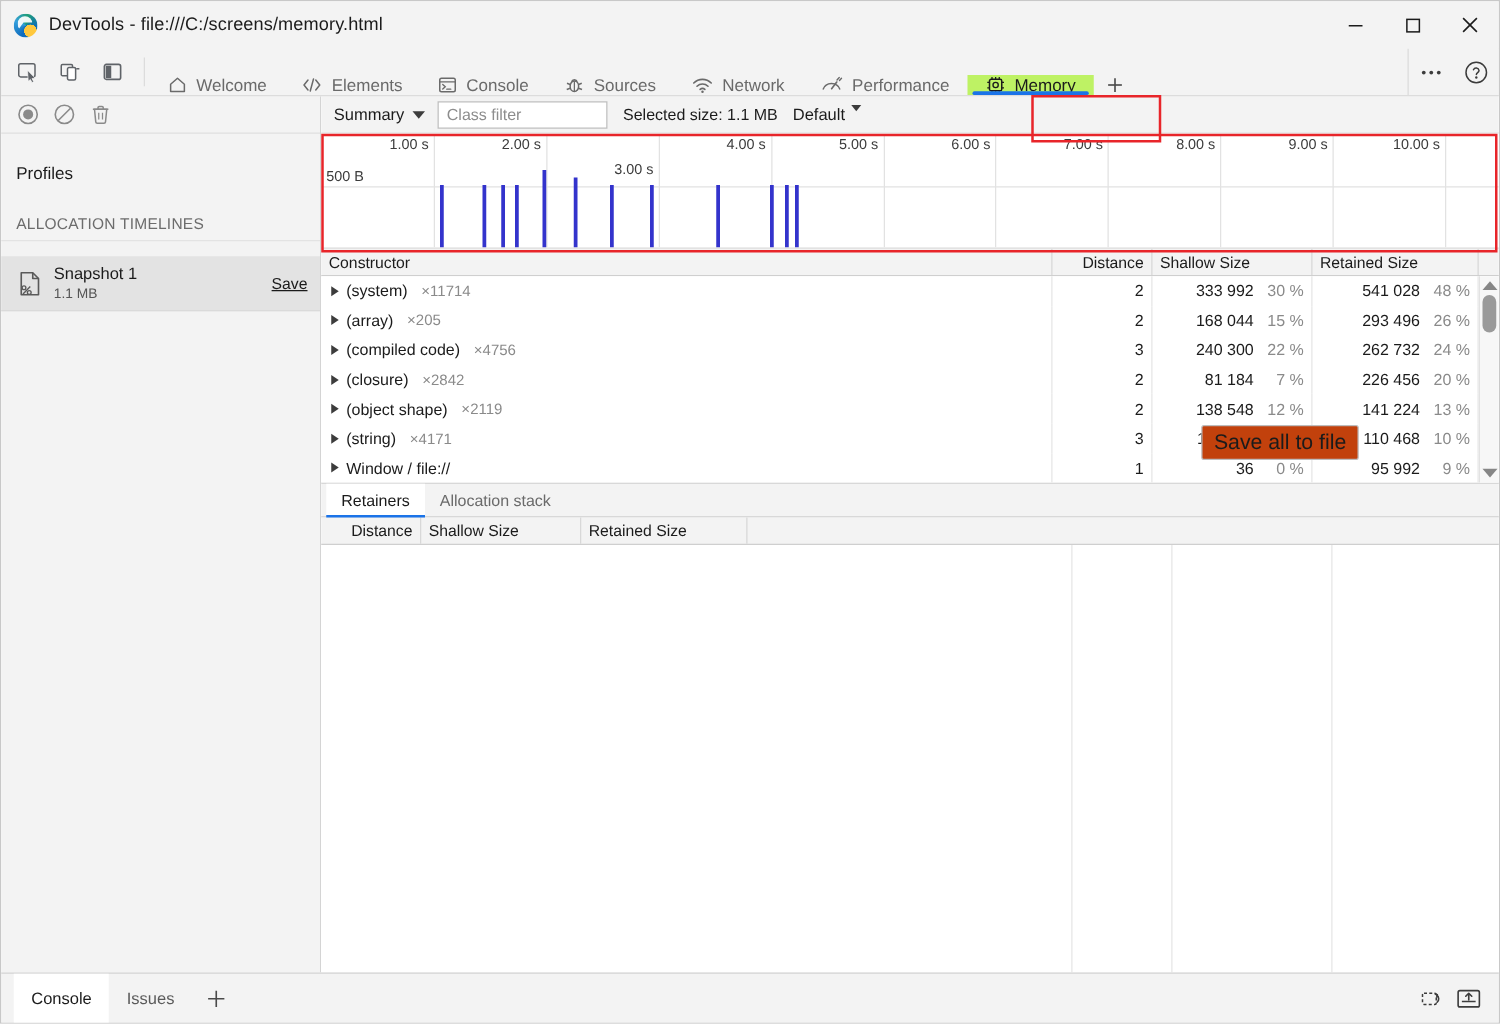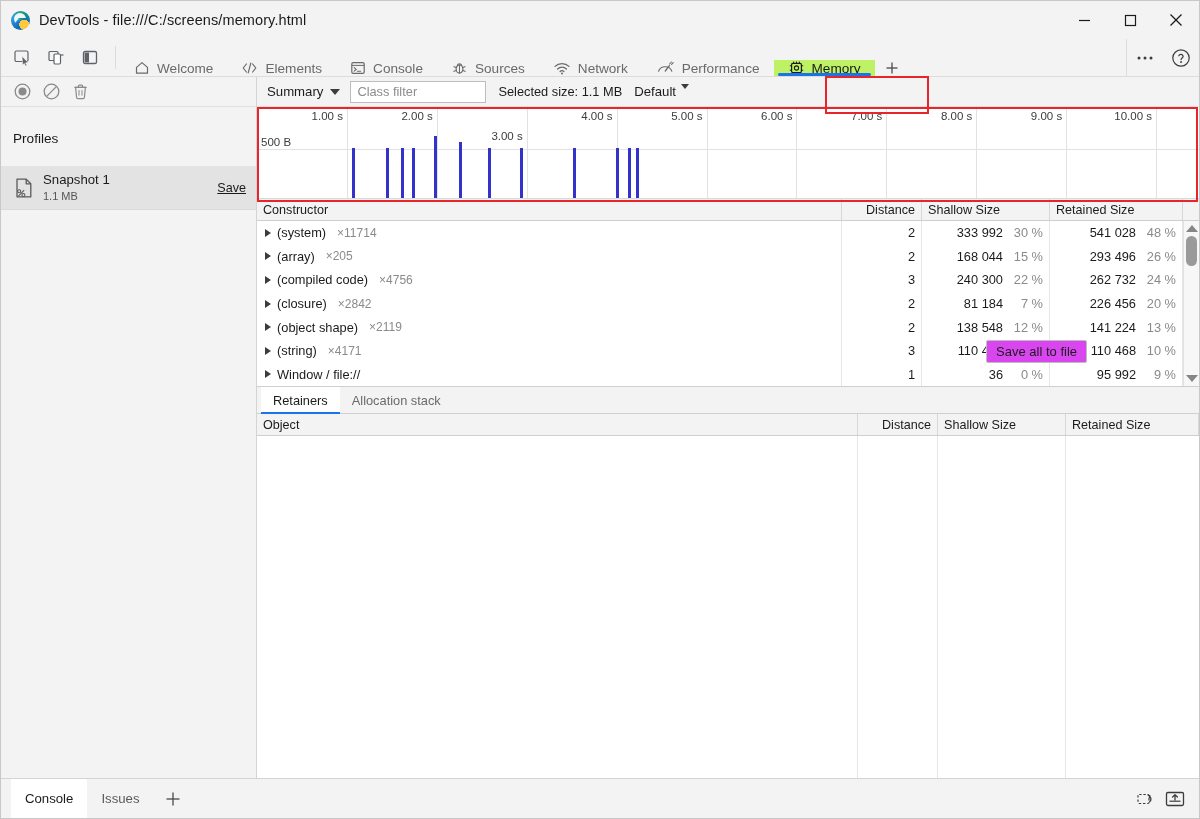--- a/index.html
+++ b/index.html
@@ -260,24 +260,24 @@
     border-left: 6px solid transparent; border-right: 6px solid transparent;
   }
   .vs-arrow-up { border-bottom: 7px solid #868686; }
   .vs-arrow-dn { border-top: 7px solid #868686; margin-top: auto; }
   .vs-thumb {
     width: 11px; height: 30px; background: #9a9a9a; border-radius: 6px;
   }
 
   .save-all-btn {
     position: absolute;
-    background: #d946ef;
+    background: #c2410c;
     border: 1px solid #bdbdbd;
     border-radius: 2px;
-    font-size: 13px;
+    font-size: 17px;
     color: #1b1b1b;
     padding: 3px 9px;
     font-family: "Liberation Sans", sans-serif;
     z-index: 5;
   }
 
   
   .retainer-tabs {
     display: flex; align-items: stretch; height: 28px;
     background: #f3f3f3;
@@ -509,20 +509,21 @@
           <svg width="19" height="19" viewBox="0 0 19 19">
               <path d="M4.6 5.4 h9.8 l-1 10.1 a1.2 1.2 0 0 1 -1.2 1.1 h-5.4 a1.2 1.2 0 0 1 -1.2 -1.1 Z" fill="none" stroke="#8a8a8a" stroke-width="1.2"></path>
               <path d="M7.4 5.4 v-1.3 a1 1 0 0 1 1 -1 h2.2 a1 1 0 0 1 1 1 v1.3" fill="none" stroke="#8a8a8a" stroke-width="1.2"></path>
               <line x1="3.3" y1="5.4" x2="15.7" y2="5.4" stroke="#8a8a8a" stroke-width="1.2"></line>
               <line x1="8" y1="8.1" x2="8" y2="13.6" stroke="#8a8a8a" stroke-width="1"></line>
               <line x1="11" y1="8.1" x2="11" y2="13.6" stroke="#8a8a8a" stroke-width="1"></line>
             </svg>
         </span>
       </div>
       <div class="side-title">Profiles</div>
+      <div class="side-section">ALLOCATION TIMELINES</div>
       <div class="profile-item">
         <span class="profile-icon">
           <svg width="22" height="24" viewBox="0 0 22 24">
               <path d="M4 3.2 h9.2 l4.6 4.6 v13 h-13.8 Z" fill="none" stroke="#5a5a5a" stroke-width="1.3" stroke-linejoin="round"></path>
               <path d="M13.2 3.2 v4.6 h4.6" fill="none" stroke="#5a5a5a" stroke-width="1.3" stroke-linejoin="round"></path>
               <circle cx="6.2" cy="15.2" r="1.5" fill="none" stroke="#5a5a5a" stroke-width="1.1"></circle>
               <circle cx="10.4" cy="19" r="1.5" fill="none" stroke="#5a5a5a" stroke-width="1.1"></circle>
               <line x1="11.2" y1="14.2" x2="5.4" y2="20.2" stroke="#5a5a5a" stroke-width="1.1"></line>
             </svg>
         </span>
@@ -724,21 +725,20 @@
           </div>
           <button class="save-all-btn" style="right:112px; top:119px;">Save all to file</button>
         </div>
       </div>
 
       <div class="retainer-tabs">
         <div class="rtab active">Retainers</div>
         <div class="rtab">Allocation stack</div>
       </div>
       <div class="ret-head">
-        <div class="gh c-constructor">Object</div>
         <div class="gh c-distance">Distance</div>
         <div class="gh c-shallow">Shallow Size</div>
         <div class="gh c-retained">Retained Size</div>
       </div>
       <div class="ret-body">
         <div class="rb-col c-object"></div>
         <div class="rb-col c-distance"></div>
         <div class="rb-col c-shallow"></div>
         <div class="rb-col c-retained"></div>
       </div>

